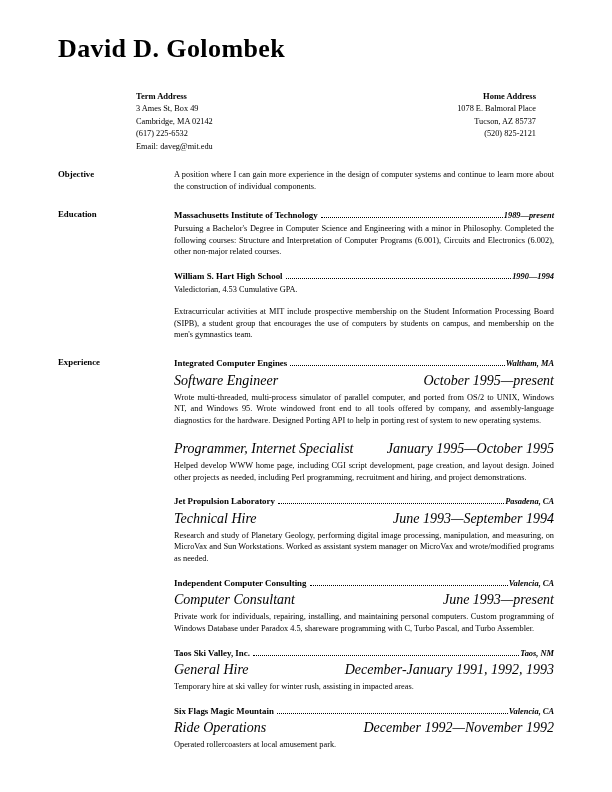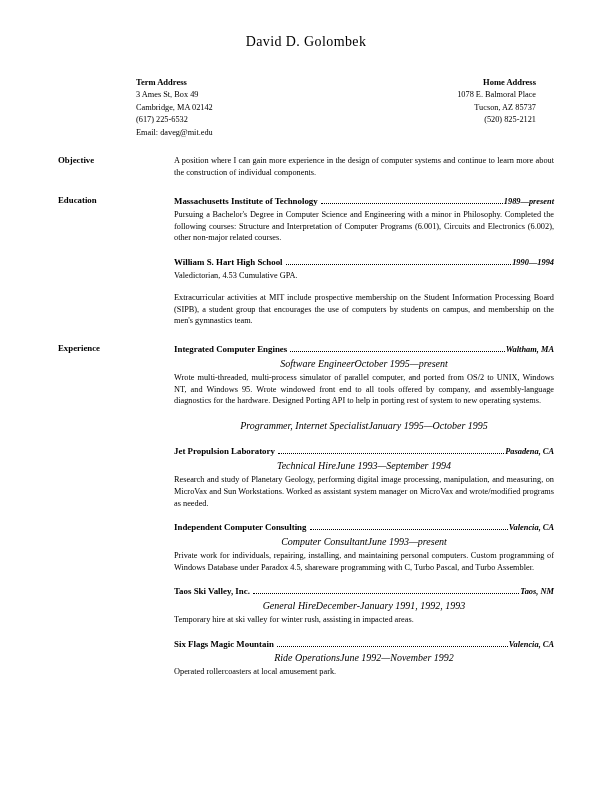--- a/index.html
+++ b/index.html
@@ -16,23 +16,22 @@
     overflow: hidden;
   }
   .page {
     position: relative;
     width: 612px;
     height: 792px;
     box-sizing: border-box;
     padding: 28px 58px 0 58px;
   }
   .doc-title {
-    text-align: center;
-    font-size: 14px;
-    font-weight: normal;
+    font-size: 26px;
+    font-weight: bold;
     letter-spacing: 0.4px;
     margin: 6px 0 26px 0;
   }
 
   
   .address-block {
     margin: 12px 0 0 78px;
     width: 400px;
     font-size: 8.3px;
     line-height: 1.52;
@@ -89,23 +88,23 @@
     font-weight: normal;
   }
   .entry-head .right {
     font-style: italic;
     font-weight: bold;
     font-size: 8.4px;
     white-space: nowrap;
   }
   .entry-sub {
     display: flex;
-    justify-content: center;
+    justify-content: space-between;
     font-style: italic;
-    font-size: 10px;
+    font-size: 14px;
     margin-top: 0.5px;
   }
   .entry-sub .sub-right { font-style: italic; }
   .entry-text {
     margin-top: 1px;
     text-align: justify;
   }
   .gap-para { margin-top: 10px; }
 </style>
 </head>
@@ -186,20 +185,21 @@
           <span class="sub-right">October 1995—present</span>
         </div>
         <div class="entry-text">Wrote multi-threaded, multi-process simulator of parallel computer, and ported from OS/2 to UNIX, Windows NT, and Windows 95. Wrote windowed front end to all tools offered by company, and assembly-language diagnostics for the hardware. Designed Porting API to help in porting rest of system to new operating systems.</div>
       </div>
 
       <div class="entry">
         <div class="entry-sub">
           <span>Programmer, Internet Specialist</span>
           <span class="sub-right">January 1995—October 1995</span>
         </div>
+        <div class="entry-text">Helped develop WWW home page, including CGI script development, page creation, and layout design. Joined other projects as needed, including Perl programming, recruitment and hiring, and project demonstrations.</div>
       </div>
 
       <div class="entry">
         <div class="entry-head">
           <span>Jet Propulsion Laboratory</span>
           <span class="leader"></span>
           <span class="right">Pasadena, CA</span>
         </div>
         <div class="entry-sub">
           <span>Technical Hire</span>
@@ -235,21 +235,21 @@
       </div>
 
       <div class="entry">
         <div class="entry-head">
           <span>Six Flags Magic Mountain</span>
           <span class="leader"></span>
           <span class="right">Valencia, CA</span>
         </div>
         <div class="entry-sub">
           <span>Ride Operations</span>
-          <span class="sub-right">June 1992—November 1992</span>
+          <span class="sub-right">December 1992—November 1992</span>
         </div>
         <div class="entry-text">Operated rollercoasters at local amusement park.</div>
       </div>
 
     </div>
   </div>
 
 </div>
 
 </body></html>

